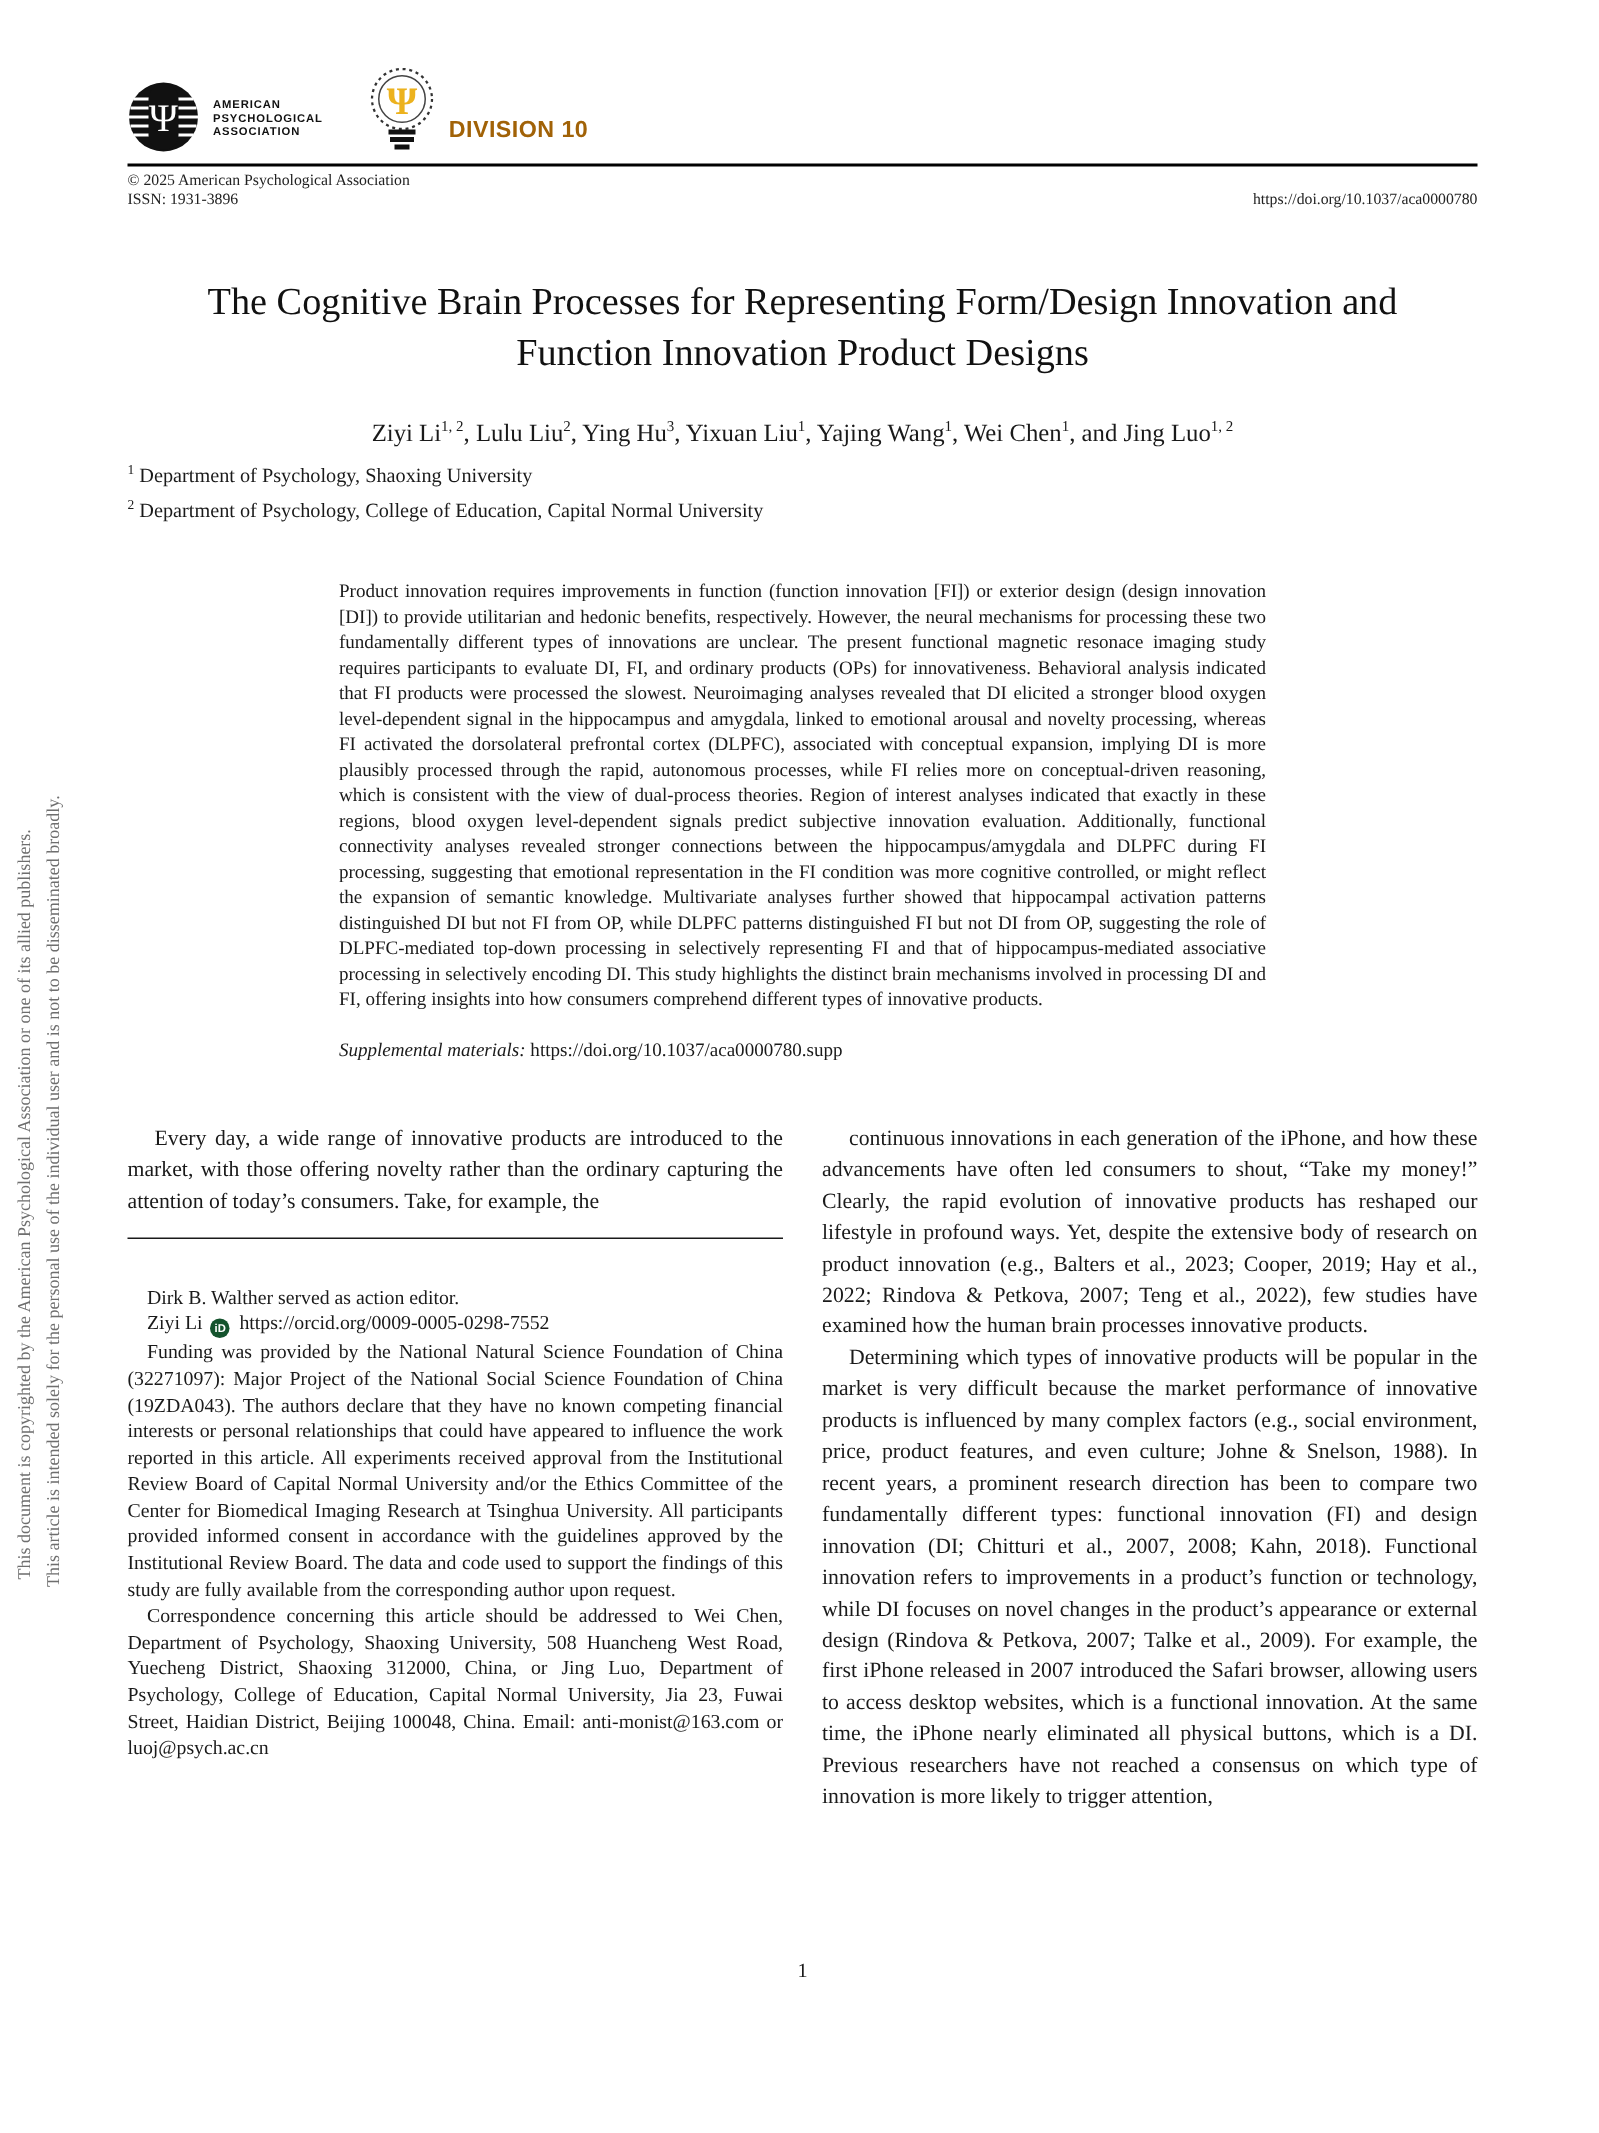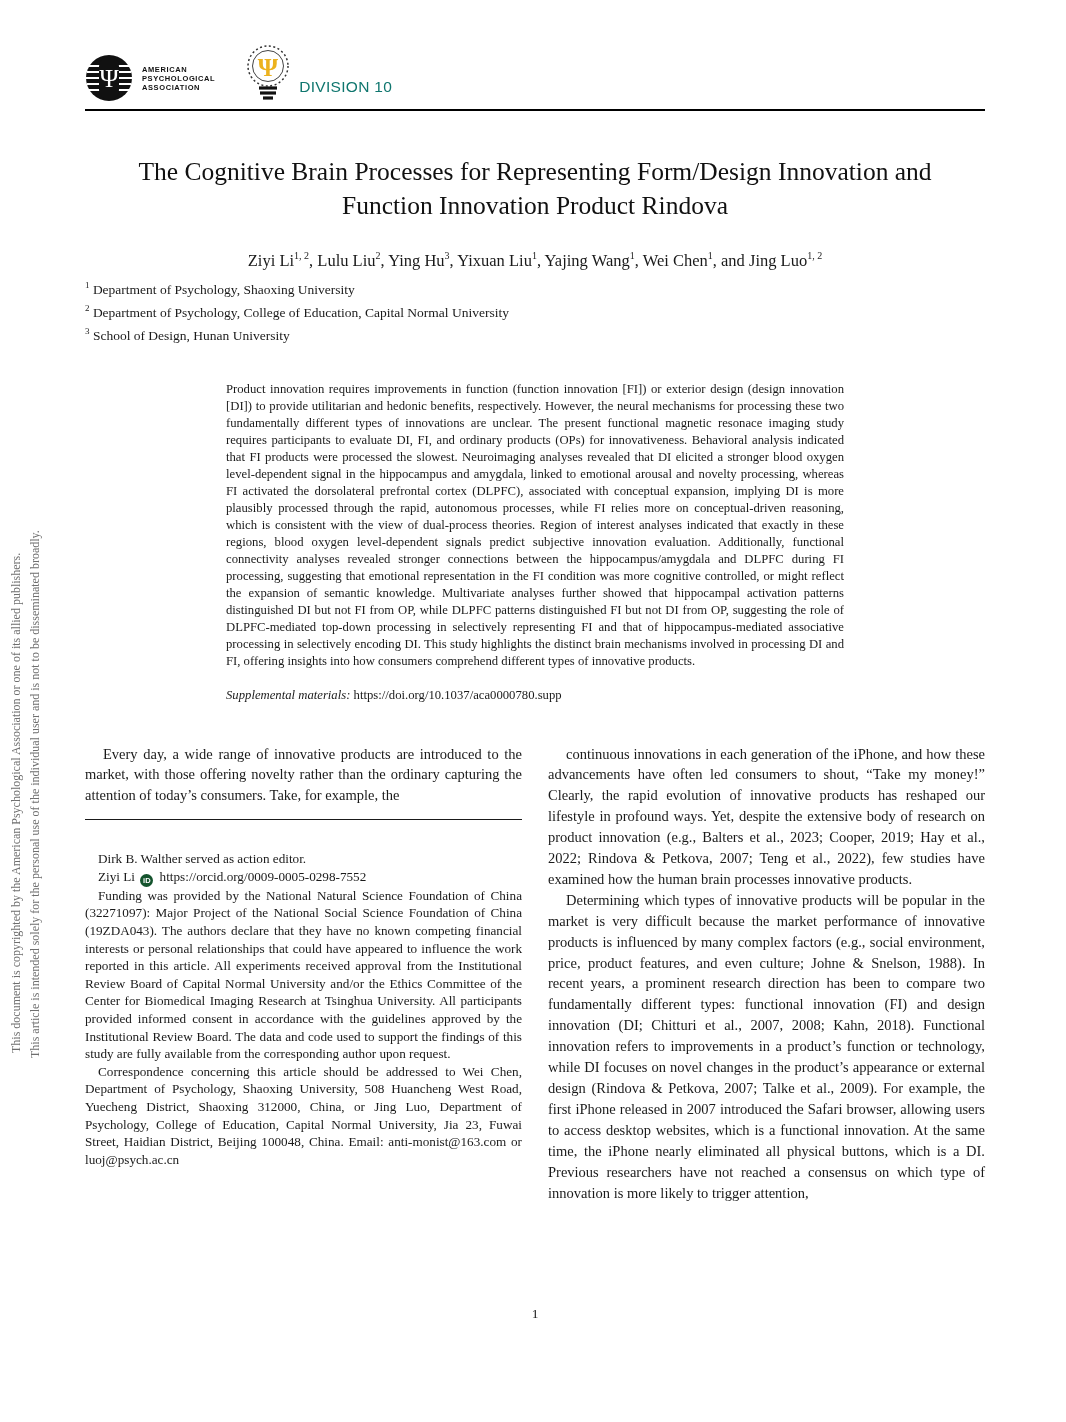--- a/index.html
+++ b/index.html
@@ -9,21 +9,21 @@
     font-family:"Liberation Serif", serif;
   }
   .content { position:absolute; left:85px; top:0; width:900px; }
 
   
   .header-row { display:flex; justify-content:space-between; align-items:flex-end; padding-top:44px; }
   .logos { display:flex; align-items:flex-end; gap:30px; }
   .apa-logo { display:flex; align-items:center; gap:9px; }
   .apa-org { font-family:"Liberation Sans", sans-serif; font-weight:bold; font-size:7.5px; line-height:9px; letter-spacing:0.6px; color:#111; }
   .div10-logo { display:flex; align-items:flex-end; gap:8px; }
-  .div10-label { font-family:"Liberation Sans", sans-serif; font-weight:normal; font-size:15.5px; color:#0f766e; padding-bottom:6px; letter-spacing:0.3px; }
+  .div10-label { font-family:"Liberation Sans", sans-serif; font-weight:bold; font-size:15.5px; color:#a16207; padding-bottom:6px; letter-spacing:0.3px; }
   .journal-name { font-size:19px; color:#000; padding-bottom:5px; }
   .header-rule { height:2px; background:#000; margin-top:7px; }
   .meta-row { display:flex; justify-content:space-between; align-items:flex-end; margin-top:4px; font-size:10.5px; line-height:12.5px; color:#222; }
 
   
   .title { margin-top:44px; text-align:center; font-size:25.5px; line-height:34px; color:#111; }
   .authors { margin-top:27px; text-align:center; font-size:16.5px; }
   .authors sup { font-size:10px; }
   .affiliations { margin-top:5px; text-align:left; font-size:13.5px; line-height:19.5px; }
   .affiliations sup { font-size:9px; }
@@ -96,31 +96,37 @@
               <line x1="18" y1="54" x2="28" y2="54"></line>
             </g>
           </svg>
           <div class="div10-label">DIVISION 10</div>
         </div>
       </div>
     </div>
 
     <div class="header-rule"></div>
 
+    <div class="meta-row">
+      <div>
+        <div>© 2025 American Psychological Association</div>
+        <div>ISSN: 1931-3896</div>
+      </div>
+      <div>https://doi.org/10.1037/aca0000780</div>
+    </div>
 
     <div class="title">
       <div>The Cognitive Brain Processes for Representing Form/Design Innovation and</div>
-      <div>Function Innovation Product Rindova</div>
+      <div>Function Innovation Product Designs</div>
     </div>
 
     <div class="authors"><span>Ziyi Li</span><sup>1, 2</sup><span>, Lulu Liu</span><sup>2</sup><span>, Ying Hu</span><sup>3</sup><span>, Yixuan Liu</span><sup>1</sup><span>, Yajing Wang</span><sup>1</sup><span>, Wei Chen</span><sup>1</sup><span>, and Jing Luo</span><sup>1, 2</sup></div>
     <div class="affiliations">
         <div><sup>1</sup> Department of Psychology, Shaoxing University</div>
         <div><sup>2</sup> Department of Psychology, College of Education, Capital Normal University</div>
-        <div><sup>3</sup> School of Design, Hunan University</div>
       </div>
 
     <div class="abstract-wrap">
       <p class="abstract-text">Product innovation requires improvements in function (function innovation [FI]) or exterior design (design innovation [DI]) to provide utilitarian and hedonic benefits, respectively. However, the neural mechanisms for processing these two fundamentally different types of innovations are unclear. The present functional magnetic resonace imaging study requires participants to evaluate DI, FI, and ordinary products (OPs) for innovativeness. Behavioral analysis indicated that FI products were processed the slowest. Neuroimaging analyses revealed that DI elicited a stronger blood oxygen level-dependent signal in the hippocampus and amygdala, linked to emotional arousal and novelty processing, whereas FI activated the dorsolateral prefrontal cortex (DLPFC), associated with conceptual expansion, implying DI is more plausibly processed through the rapid, autonomous processes, while FI relies more on conceptual-driven reasoning, which is consistent with the view of dual-process theories. Region of interest analyses indicated that exactly in these regions, blood oxygen level-dependent signals predict subjective innovation evaluation. Additionally, functional connectivity analyses revealed stronger connections between the hippocampus/amygdala and DLPFC during FI processing, suggesting that emotional representation in the FI condition was more cognitive controlled, or might reflect the expansion of semantic knowledge. Multivariate analyses further showed that hippocampal activation patterns distinguished DI but not FI from OP, while DLPFC patterns distinguished FI but not DI from OP, suggesting the role of DLPFC-mediated top-down processing in selectively representing FI and that of hippocampus-mediated associative processing in selectively encoding DI. This study highlights the distinct brain mechanisms involved in processing DI and FI, offering insights into how consumers comprehend different types of innovative products.</p>
       <p class="kw-line">
         <span class="kw-label">Supplemental materials:</span>
         <span>https://doi.org/10.1037/aca0000780.supp</span>
       </p>
     </div>
 

